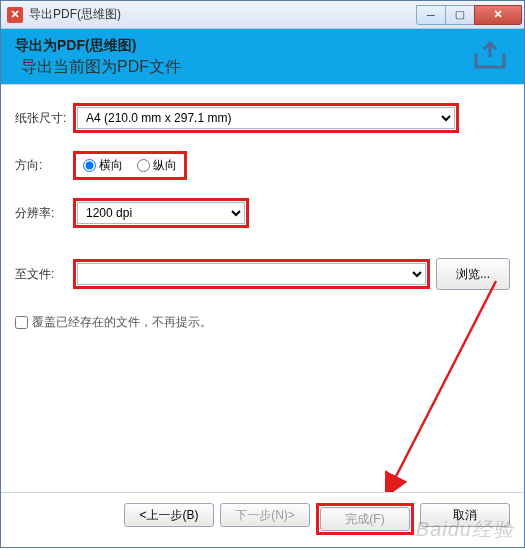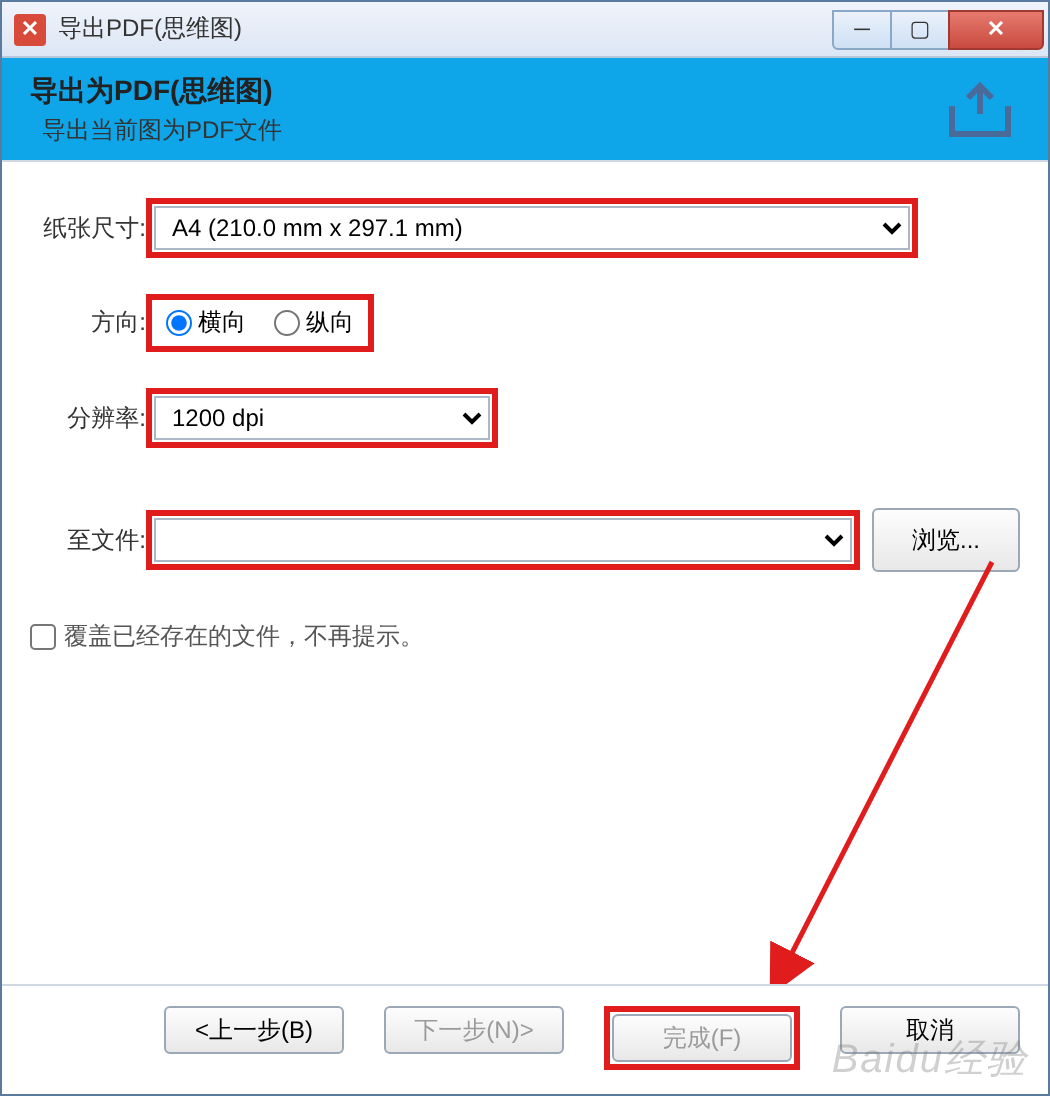--- a/index.html
+++ b/index.html
@@ -54,29 +54,29 @@
   border-radius: 0 0 3px 0;
 }
 .header {
   padding: 8px 14px 6px 14px;
   border-bottom: 1px solid #d0d8e4;
   background: #0ea5e9;
   display: flex; align-items: flex-start;
 }
 .header-left { flex: 1; }
 .header h1 { font-size: 14px; font-weight: bold; color: #222; margin-bottom: 2px; }
-.header .sub { font-size: 12px; color: #333; padding-left: 6px; }
+.header .sub { font-size: 16px; color: #333; padding-left: 6px; }
 .export-icon {
   margin-top: 2px;
 }
 .content {
   padding: 18px 14px 0 14px;
 }
 .row { display: flex; align-items: center; margin-bottom: 18px; }
-.row .lbl { width: 58px; color: #333; text-align: right; }
+.row .lbl { width: 58px; color: #333; }
 .hl { border: 3px solid #e01c1c; padding: 1px; }
 select, input[type=text] {
   font-family: inherit; font-size: 12px;
   height: 22px;
   border: 1px solid #aab8c8;
   background: #fff;
   padding: 0 4px;
 }
 .paper-size { width: 378px; }
 .orient { display: flex; align-items: center; gap: 14px; padding: 2px 6px; }
@@ -92,21 +92,21 @@
   border-radius: 3px;
   cursor: pointer;
   font-family: inherit; font-size: 12px;
 }
 .overwrite { display: flex; align-items: center; gap: 4px; margin-top: 24px; color: #555; }
 .footer {
   position: absolute;
   bottom: 0; left: 0; right: 0;
   padding: 10px 14px 12px 14px;
   border-top: 1px solid #d0d8e4;
-  display: flex; justify-content: flex-end; gap: 20px;
+  display: flex; justify-content: flex-end; gap: 6px;
   background: #fff;
 }
 .footer button {
   width: 90px; height: 24px;
   background: linear-gradient(#fdfdfd, #e8e8e8);
   border: 1px solid #9aa8b8;
   border-radius: 3px;
   font-family: inherit; font-size: 12px;
   cursor: pointer;
 }

